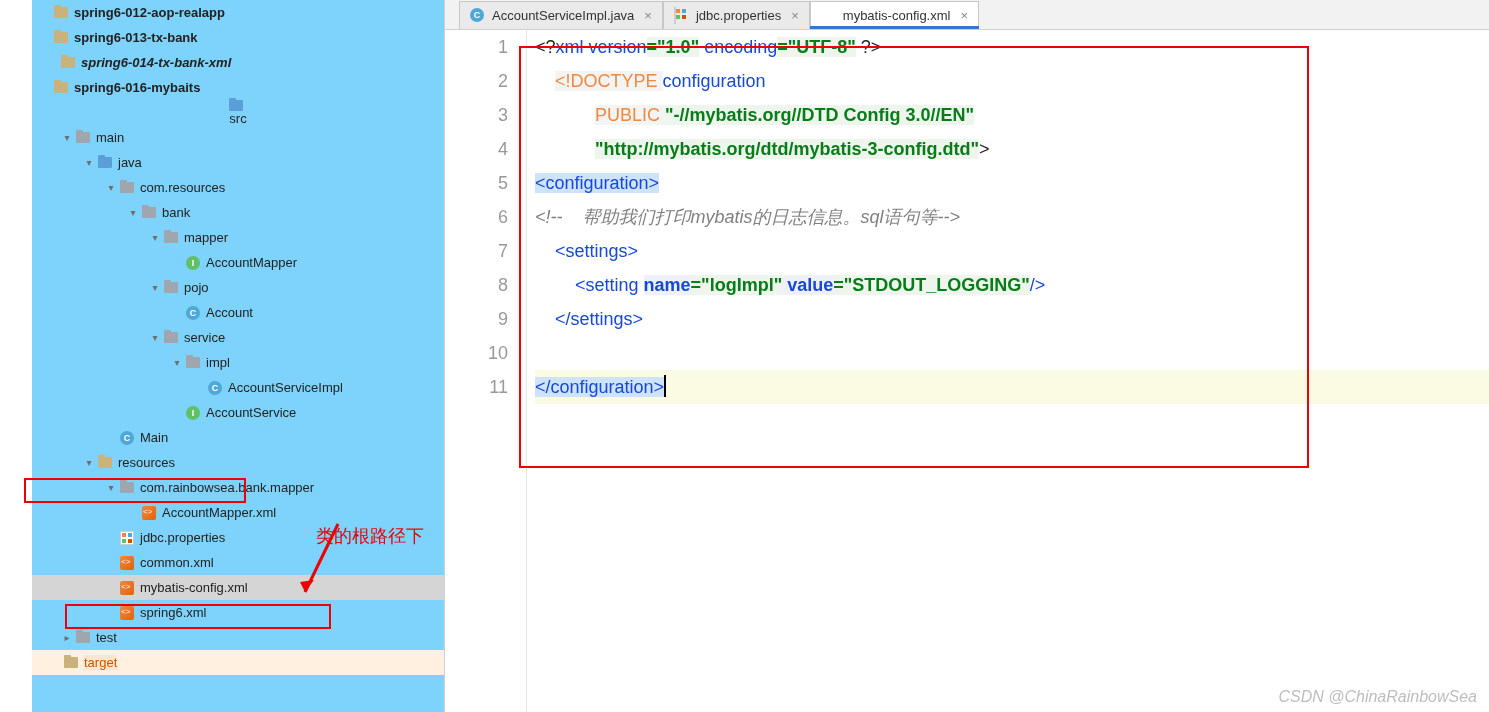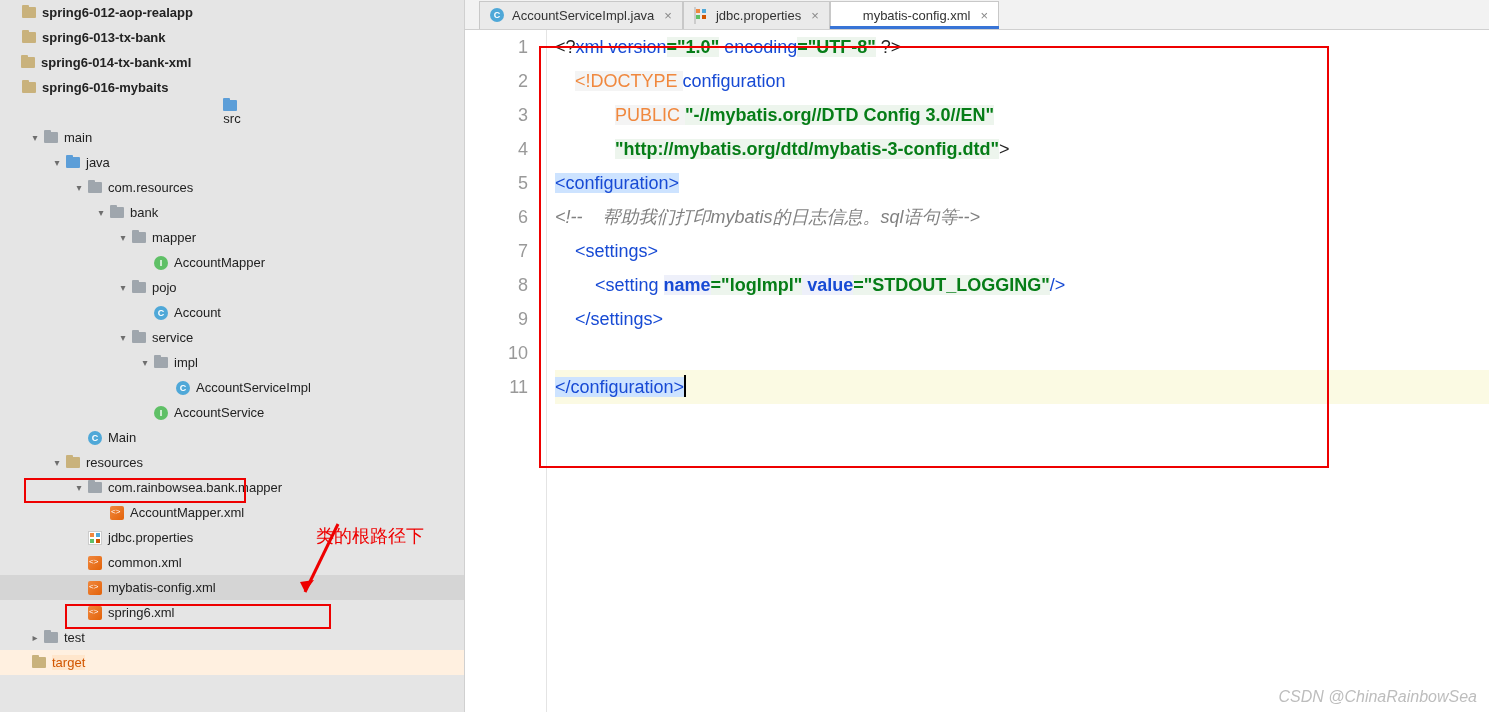--- a/index.html
+++ b/index.html
@@ -1,19 +1,19 @@
 <!DOCTYPE html>
 <html><head>
 <meta charset="utf-8">
 <style>
 * { margin: 0; padding: 0; box-sizing: border-box; font-family: "Segoe UI", Arial, sans-serif; }
 body { display: flex; width: 1489px; height: 712px; background: #fff; font-size: 13px; overflow: hidden; }
 
 
-.sidebar { width: 465px; border-right: 1px solid #d0d0d0; overflow-y: auto; background: #e5e5e5; }
+.sidebar { width: 413px; border-right: 1px solid #d0d0d0; overflow-y: auto; background: #7dd3fc; margin-left: 32px; }
 .tree-row { display: flex; align-items: center; height: 25px; padding-right: 6px; white-space: nowrap; cursor: default; }
 .tree-row.sel { background: #d5d5d5; }
 .tree-row .arrow { width: 14px; text-align: center; color: #6e6e6e; font-size: 10px; }
 .tree-row .ic { width: 18px; height: 16px; display: inline-flex; align-items: center; justify-content: center; margin-right: 4px; }
 .tree-label { color: #222; }
 .bold { font-weight: 600; }
 .orange { color: #d15500; background: #ffe6cc; }
 
 
 .ic-folder { background: #c9b27c; width: 14px; height: 11px; border-radius: 1px; position: relative; }
@@ -77,21 +77,21 @@
       </span>
       <span class="tree-label bold">spring6-012-aop-realapp</span>
     </div>
     <div class="tree-row" style="padding-left: 6px;">
       <span class="arrow"></span>
       <span class="ic">
         <span class="ic-folder"></span>
       </span>
       <span class="tree-label bold">spring6-013-tx-bank</span>
     </div>
-    <div class="tree-row" style="padding-left: 5px;">
+    <div class="tree-row" style="padding-left: 13px; font-style: italic;">
       <span class="arrow"></span>
       <span class="ic">
         <span class="ic-folder"></span>
       </span>
       <span class="tree-label bold">spring6-014-tx-bank-xml</span>
     </div>
     <div class="tree-row" style="padding-left: 6px;">
       <span class="arrow"></span>
       <span class="ic">
         <span class="ic-folder"></span>

